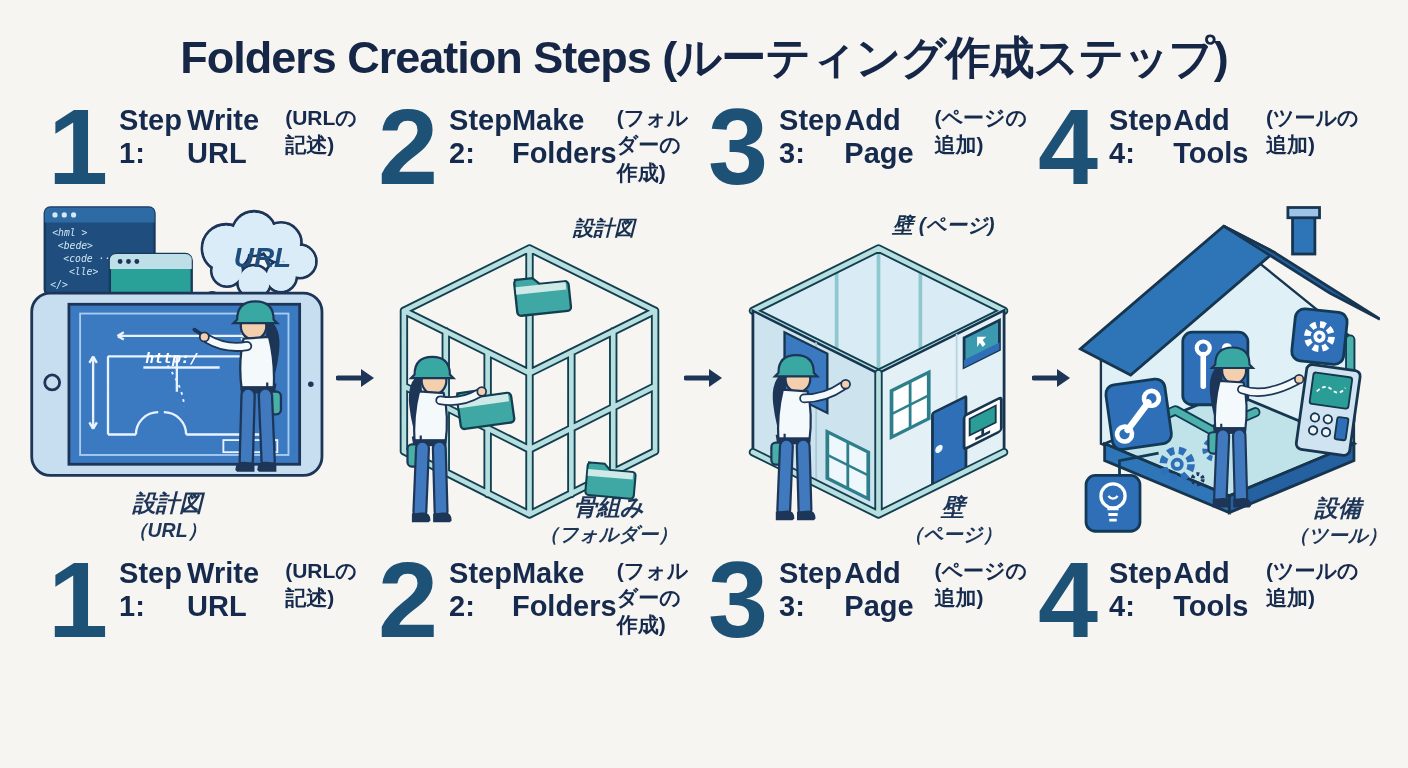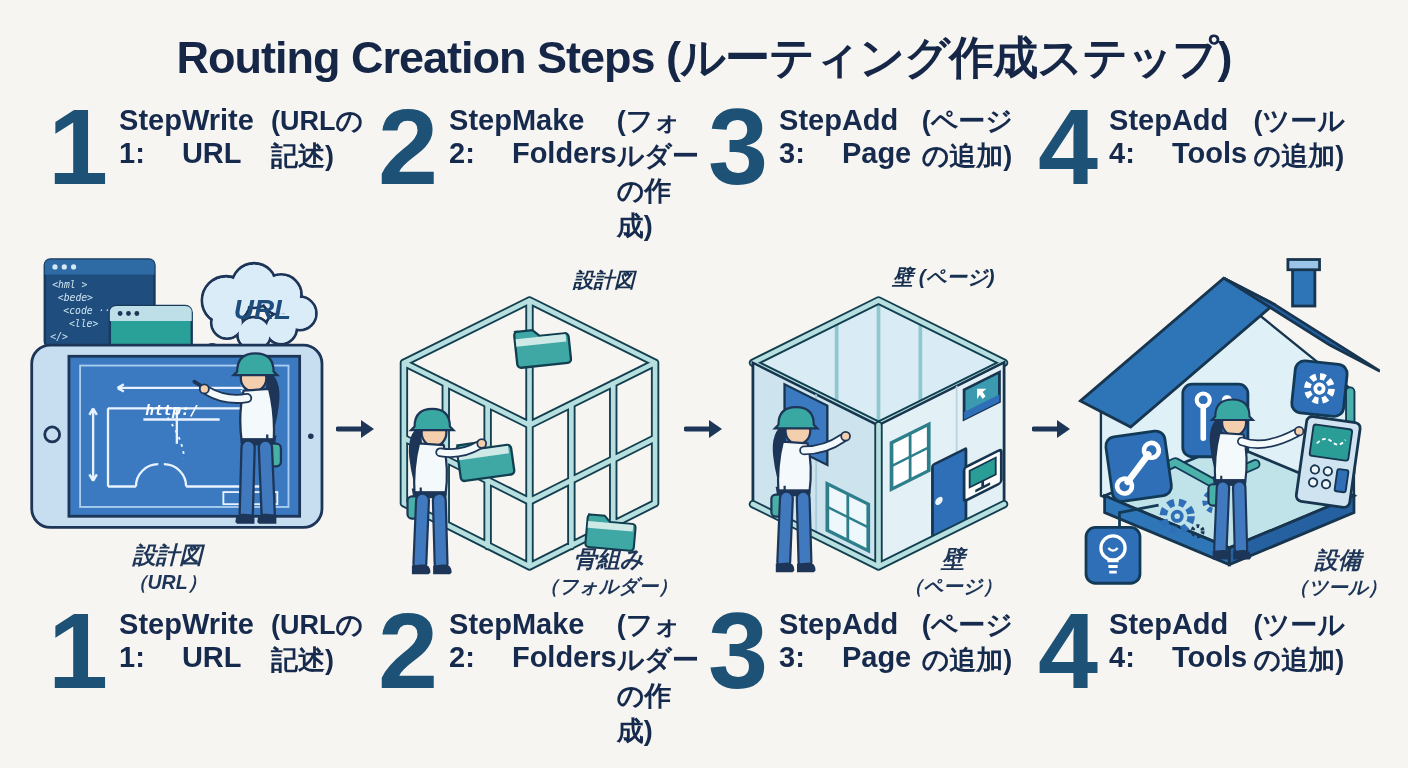--- a/index.html
+++ b/index.html
@@ -28,21 +28,21 @@
   .step-number {
     font-size:108px;
     font-weight:bold;
     line-height:0.84;
     color:#1d5276;
     letter-spacing:-5px;
     margin-right:16px;
   }
   .step-text { display:flex; flex-direction:row; padding-top:2px; }
   .step-line { font-size:29px; font-weight:bold; color:#152a4c; line-height:1.14; }
-  .step-line-jp { font-size:27px; font-weight:bold; color:#152a4c; line-height:1.3; }
+  .step-line-jp { font-size:21px; font-weight:bold; color:#152a4c; line-height:1.3; }
   .illustrations {
     display:flex;
     justify-content:space-between;
     align-items:center;
     padding:0 28px;
     margin-top:6px;
     height:352px;
   }
   .panel { width:307px; height:349px;font-style:italic; }
   .panel svg { display:block; }
@@ -52,21 +52,21 @@
   .bp-url { font-family:"DejaVu Sans Mono", monospace; font-size:16px; font-weight:bold; fill:#ffffff; }
   .urltag { font-size:26px; font-weight:bold; fill:#ffffff; text-anchor:middle; }
   .urlthought { font-size:30px; font-weight:bold; fill:#1d4e7e; text-anchor:middle; }
   .toplab { font-size:22px; font-weight:bold; fill:#17304f; text-anchor:middle; }
   .cap { font-size:25px; font-weight:bold; fill:#1d3557; text-anchor:middle; }
   .cap-sub { font-size:21px; font-weight:bold; fill:#1d3557; text-anchor:middle; }
 </style>
 </head>
 <body>
 
-<h1 class="page-title">Routing Creation Steps (ルーティング作成ステップ)</h1>
+<h1 class="page-title">Folders Creation Steps (ルーティング作成ステップ)</h1>
 
 <div class="steps-row">
   <div class="step-header">
     <div class="step-number">1</div>
     <div class="step-text">
       <div class="step-line">Step 1:</div>
       <div class="step-line">Write URL</div>
       <div class="step-line-jp">(URLの記述)</div>
     </div>
   </div>

